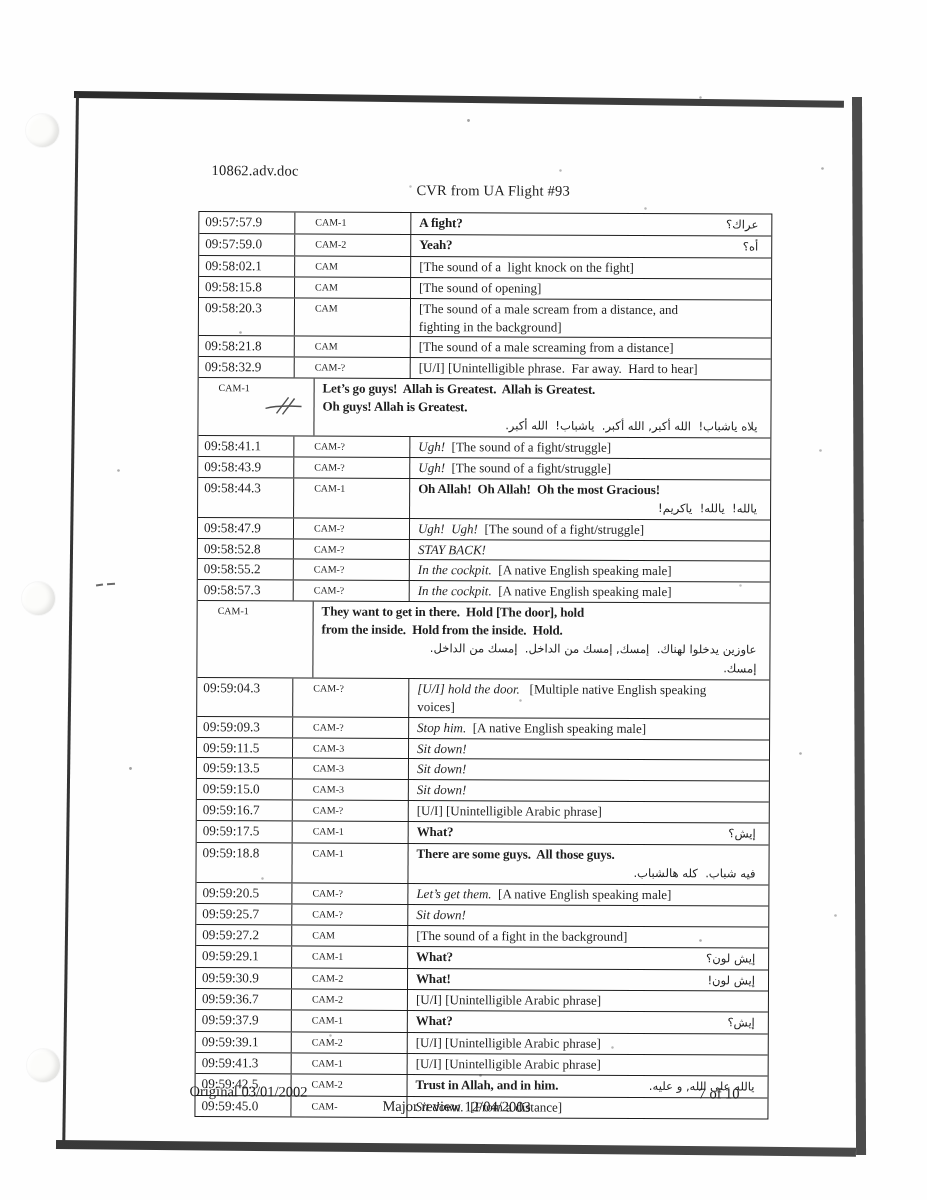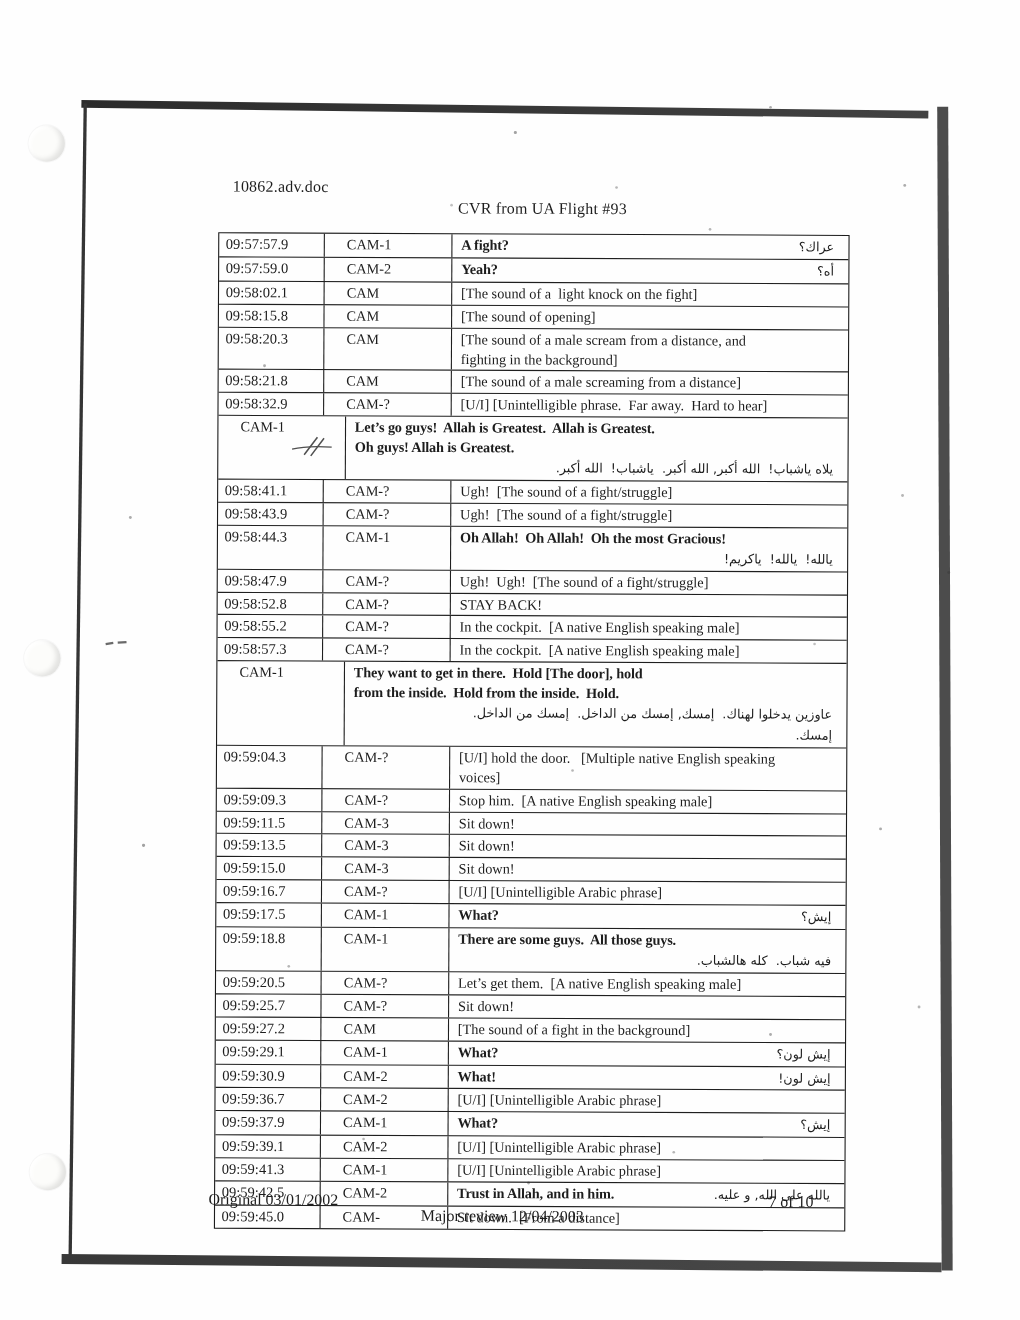--- a/index.html
+++ b/index.html
@@ -40,29 +40,29 @@
   #content{position:absolute;left:0;top:0;width:927px;height:1200px;transform:rotate(0.25deg);transform-origin:420px 300px;}
   .doc-header{position:absolute;top:163px;left:0;width:927px;font-size:14.5px;}
   .doc-id{position:absolute;left:211px;top:0;letter-spacing:.2px;}
   .doc-title{position:absolute;left:416px;top:-1px;letter-spacing:.2px;margin-top:20px;}
   
   .tbl{position:absolute;left:198px;top:212px;width:572px;border:1.9px solid #1c1c1c;background:transparent;}
   .trow{display:flex;align-items:stretch;}
   .trow + .trow{border-top:1.5px solid #1f1f1f;}
   .cell{padding:1px 6px 1px 6px;}
   .c-time{width:83px;flex:none;border-right:1.5px solid #1f1f1f;font-size:13.2px;line-height:17.9px;}
-  .c-cam{width:89px;flex:none;border-right:1.5px solid #1f1f1f;font-size:13px;line-height:17.9px;padding-left:20px;}
+  .c-cam{width:89px;flex:none;border-right:1.5px solid #1f1f1f;font-size:10px;line-height:17.9px;padding-left:20px;}
   .c-text{flex:1;min-width:0;padding-right:13px;padding-left:8px;}
   .line{line-height:17.9px;font-size:13px;white-space:pre-wrap;}
   .line.dual{display:flex;justify-content:space-between;align-items:baseline;}
   .line.ar-only{text-align:right;}
   .en{white-space:pre-wrap;}
   .ar{font-family:"DejaVu Sans","Liberation Serif",sans-serif;font-size:11.6px;}
   .s-b{font-weight:bold;letter-spacing:-0.15px;}
-  .s-i{}
+  .s-i{font-style:italic;}
   .s-r{font-style:normal;font-weight:normal;}
   
   .doc-footer{position:absolute;left:0;top:1084px;width:927px;font-size:14.5px;}
   .f-orig{position:absolute;left:193px;}
   .f-review{position:absolute;left:386px;margin-top:14px;}
   .f-page{position:absolute;left:702px;}
   .scribble{position:absolute;left:264px;top:394px;}
 </style>
 </head>
 <body>

